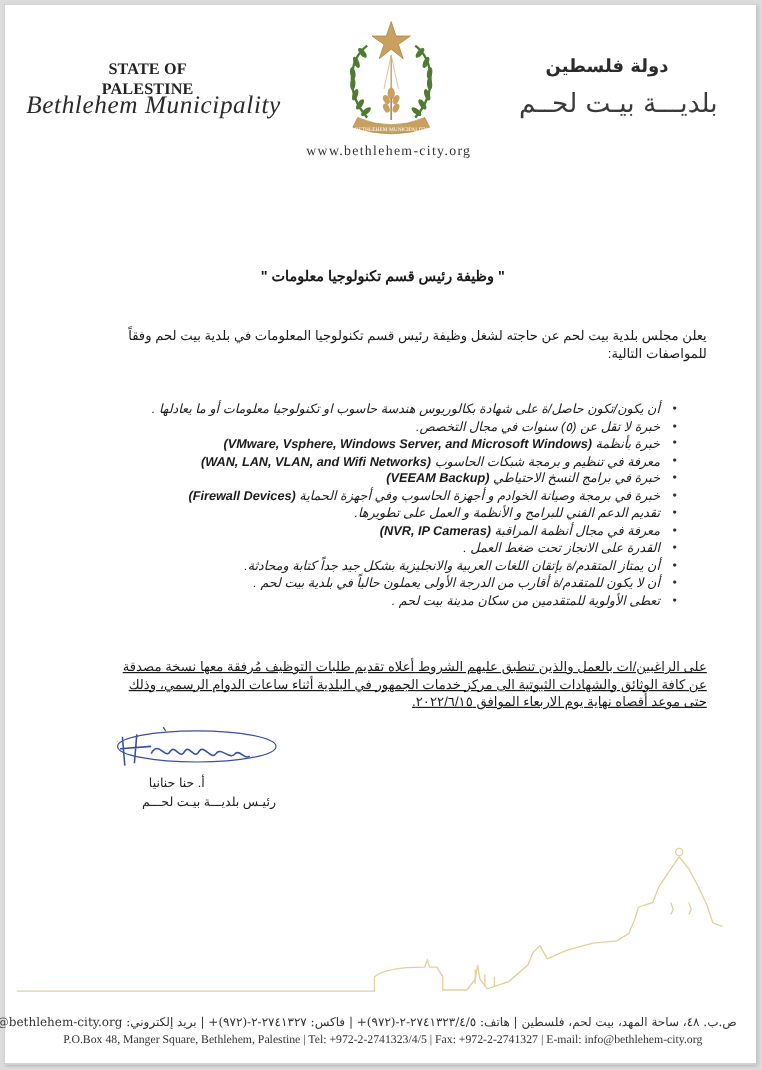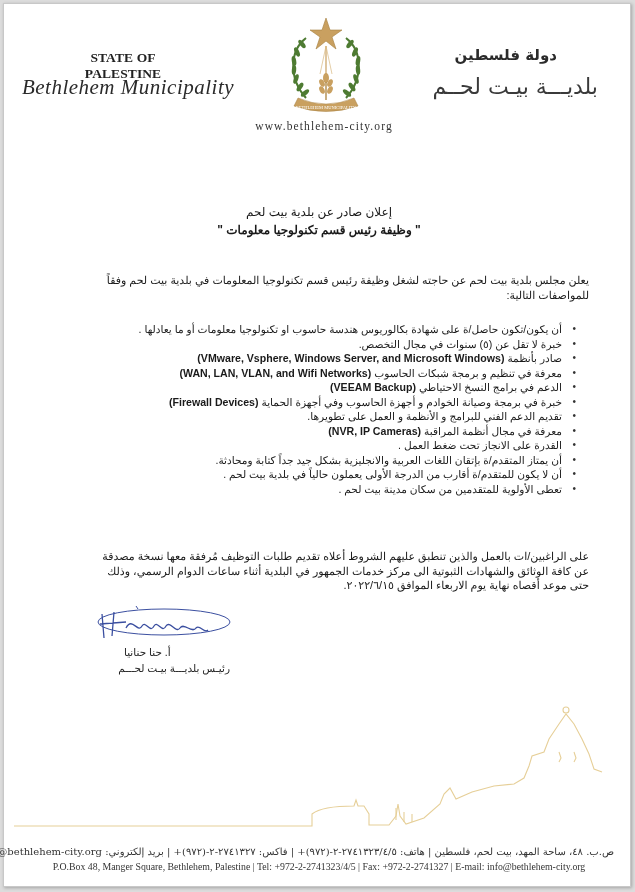--- a/index.html
+++ b/index.html
@@ -69,32 +69,32 @@
   
   .body-text {
     position: absolute; right: 41px; width: 500px;
     direction: rtl; text-align: right;
     font-size: 11px; color: #1a1a1a; line-height: 14.5px;
   }
   .intro { top: 269px; }
   .req-list {
     position: absolute; right: 54px; top: 318px; width: 500px;
     direction: rtl; text-align: right;
-    margin: 0; padding: 0 14px 0 0;
+    margin: 12px; padding: 0 14px 0 0;
     list-style: none;
-    font-size: 10.6px; color: #1a1a1a;
+    font-size: 10.6px; color: #1a1a1a; font-style: italic;
   }
   .req-list li {
     position: relative; line-height: 14.5px; height: 14.5px; white-space: nowrap;
   }
   .req-list li::before {
     content: "•"; position: absolute; right: -14px; top: 0; font-size: 10px; color: #333;
   }
   .req-list li b { font-weight: bold; }
-  .closing { top: 545px; }
+  .closing { top: 545px; text-decoration: underline; }
   
   .signature {
     position: absolute; left: 92px; top: 600px; width: 140px; height: 40px;
   }
   .sig-name {
     position: absolute; left: 120px; top: 642px; width: 100px;
     direction: rtl; text-align: left;
     font-size: 10.5px; color: #222;
   }
   .sig-title {
@@ -165,31 +165,30 @@
       <ellipse cx="76" cy="71" rx="2.2" ry="5" transform="rotate(-35 76 71)"></ellipse>
       <ellipse cx="71" cy="77" rx="2.2" ry="5" transform="rotate(-50 71 77)"></ellipse>
     </g>
 
     <path d="M22,82 Q50,94 78,82 L82,90 Q50,101 18,90 Z" fill="#c9a060" stroke="#a57f3f" stroke-width="0.5"></path>
     <text x="50" y="93" font-size="4.5" fill="#fff" text-anchor="middle" font-family="Liberation Serif, serif">BETHLEHEM MUNICIPALITY</text>
   </svg>
 
   <div class="website">www.bethlehem-city.org</div>
 
-  <div class="ann-title">إعلان صادر عن بلدية بيت لحم</div>
   <div class="ann-subtitle">" وظيفة رئيس قسم تكنولوجيا معلومات "</div>
 
   <div class="body-text intro">يعلن مجلس بلدية بيت لحم عن حاجته لشغل وظيفة رئيس قسم تكنولوجيا المعلومات في بلدية بيت لحم وفقاً للمواصفات التالية:</div>
 
   <ul class="req-list">
     <li><span>أن يكون/تكون حاصل/ة على شهادة بكالوريوس هندسة حاسوب او تكنولوجيا معلومات أو ما يعادلها .</span></li>
     <li><span>خبرة لا تقل عن (٥) سنوات في مجال التخصص.</span></li>
-    <li><span>صادر بأنظمة</span> <b dir="ltr">(VMware, Vsphere, Windows Server, and Microsoft Windows)</b></li>
+    <li><span>خبرة بأنظمة</span> <b dir="ltr">(VMware, Vsphere, Windows Server, and Microsoft Windows)</b></li>
     <li><span>معرفة في تنظيم و برمجة شبكات الحاسوب</span> <b dir="ltr">(WAN, LAN, VLAN, and Wifi Networks)</b></li>
-    <li><span>الدعم في برامج النسخ الاحتياطي</span> <b dir="ltr">(VEEAM Backup)</b></li>
+    <li><span>خبرة في برامج النسخ الاحتياطي</span> <b dir="ltr">(VEEAM Backup)</b></li>
     <li><span>خبرة في برمجة وصيانة الخوادم و أجهزة الحاسوب وفي أجهزة الحماية</span> <b dir="ltr">(Firewall Devices)</b></li>
     <li><span>تقديم الدعم الفني للبرامج و الأنظمة و العمل على تطويرها.</span></li>
     <li><span>معرفة في مجال أنظمة المراقبة</span> <b dir="ltr">(NVR, IP Cameras)</b></li>
     <li><span>القدرة على الانجاز تحت ضغط العمل .</span></li>
     <li><span>أن يمتاز المتقدم/ة بإتقان اللغات العربية والانجليزية بشكل جيد جداً كتابة ومحادثة.</span></li>
     <li><span>أن لا يكون للمتقدم/ة أقارب من الدرجة الأولى يعملون حالياً في بلدية بيت لحم .</span></li>
     <li><span>تعطى الأولوية للمتقدمين من سكان مدينة بيت لحم .</span></li>
   </ul>
 
   <div class="body-text closing">على الراغبين/ات بالعمل والذين تنطبق عليهم الشروط أعلاه تقديم طلبات التوظيف مُرفقة معها نسخة مصدقة عن كافة الوثائق والشهادات الثبوتية الى مركز خدمات الجمهور في البلدية أثناء ساعات الدوام الرسمي، وذلك حتى موعد أقصاه نهاية يوم الاربعاء الموافق ٢٠٢٢/٦/١٥.</div>

